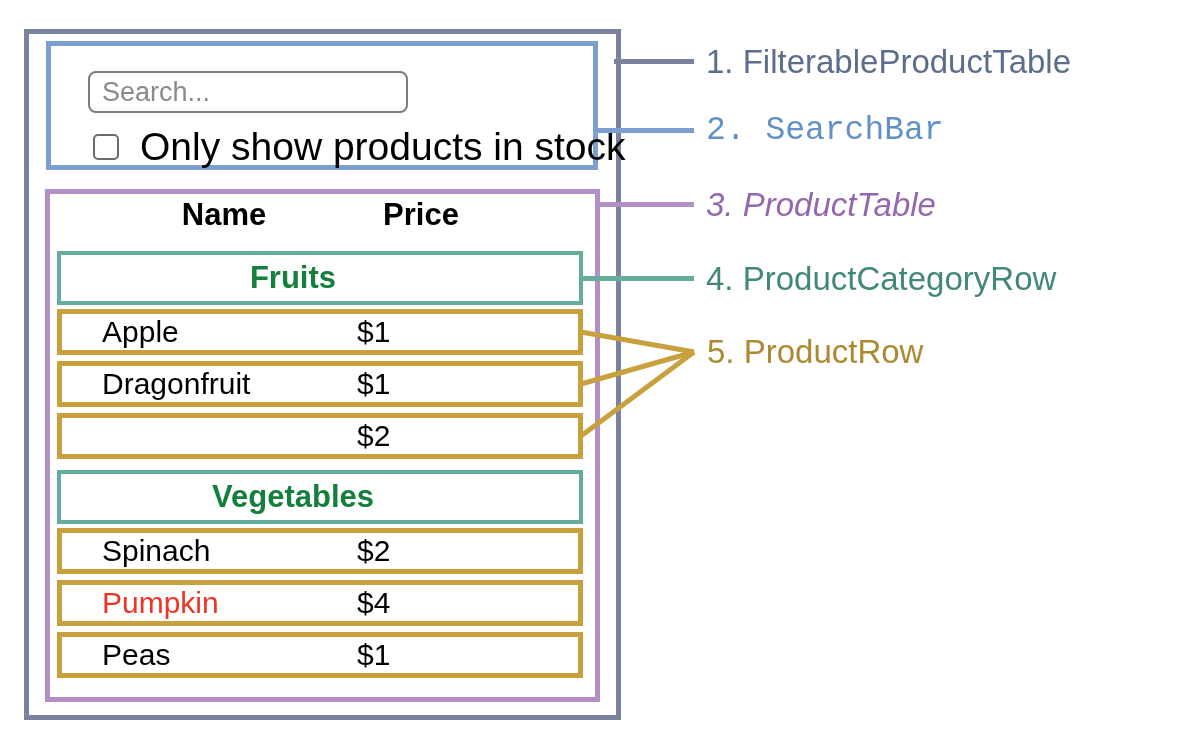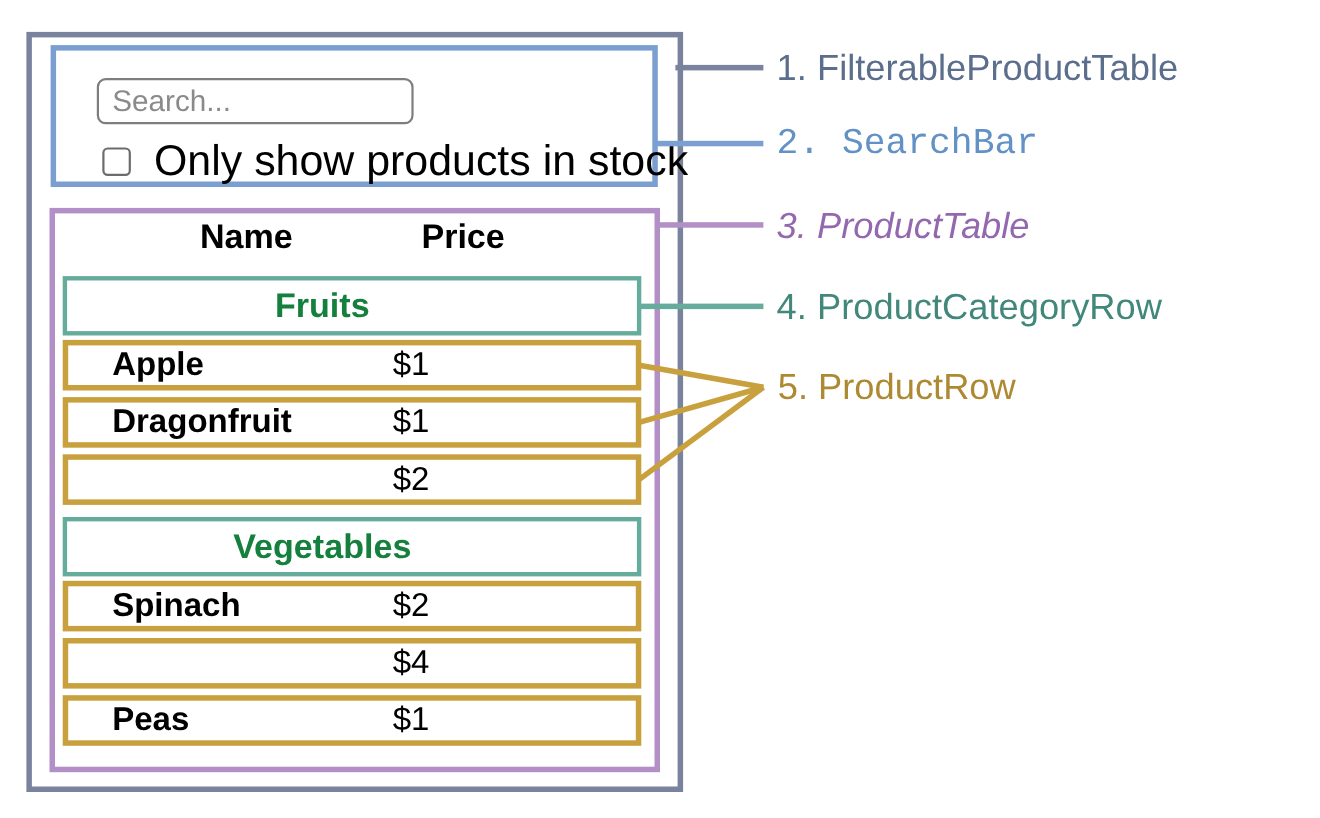--- a/index.html
+++ b/index.html
@@ -17,42 +17,42 @@
 
   
   .outer-box{position:absolute;left:24px;top:29px;width:597px;height:691px;
     border:5px solid var(--slate);background:#fff;}
   .searchbar-box{position:absolute;left:46px;top:41px;width:552px;height:129px;
     border:5px solid var(--blue);background:#fff;}
   .ptable-box{position:absolute;left:45px;top:189px;width:555px;height:513px;
     border:5px solid var(--purple);background:#fff;}
 
   
-  .search-input{position:absolute;left:88px;top:71px;width:288px;height:42px;
+  .search-input{position:absolute;left:88px;top:71px;width:320px;height:42px;
     border:2px solid #7E7E7E;border-radius:8px;padding:0 0 0 12px;
     font:27px "Liberation Sans",sans-serif;color:#333;background:#fff;outline:none;}
   .search-input::placeholder{color:#8A8A8A;opacity:1;}
   .stock-checkbox{position:absolute;left:93px;top:134px;width:26px;height:26px;
     appearance:none;-webkit-appearance:none;border:2px solid #6C6C6C;border-radius:5px;
     background:#fff;margin:0;}
   .stock-label{position:absolute;left:140px;top:132px;height:30px;line-height:30px;
     font-size:39px;color:#000;white-space:nowrap;}
 
   
   .hdr{position:absolute;top:197px;height:36px;line-height:36px;
     font-size:31px;font-weight:700;color:#000;transform:translateX(-50%);white-space:nowrap;}
   .hdr-name{left:224px;}
   .hdr-price{left:421px;}
 
   .trow{position:absolute;left:57px;width:526px;background:#fff;display:flex;align-items:center;}
   .cat-row{height:54px;border:4px solid var(--teal);justify-content:center;}
   .cat-row .cat-label{position:absolute;left:232px;transform:translateX(-50%);
     font-size:31px;font-weight:700;color:#15803d;white-space:nowrap;}
   .prod-row{height:46px;border:5px solid var(--gold);}
-  .prod-row .p-name{position:absolute;left:40px;font-size:30px;color:#000;white-space:nowrap;font-weight:bold;}
+  .prod-row .p-name{position:absolute;left:40px;font-size:30px;color:#000;white-space:nowrap;}
   .prod-row .p-price{position:absolute;left:295px;font-size:30px;color:#000;white-space:nowrap;}
   .out-of-stock{color:var(--out-of-stock) !important;}
 
   
   .conn{position:absolute;height:5px;z-index:5;}
   .conn-1{left:614px;top:59px;width:80px;background:var(--slate);}
   .conn-2{left:596px;top:128px;width:98px;background:var(--blue);}
   .conn-3{left:597px;top:202px;width:97px;background:var(--purple);}
   .conn-4{left:581px;top:276px;width:113px;background:var(--teal);}
   .gold-lines{position:absolute;left:0;top:0;width:1200px;height:744px;z-index:5;pointer-events:none;}
@@ -100,20 +100,21 @@
 
   <div class="trow cat-row" style="top:470px">
     <span class="cat-label">Vegetables</span>
   </div>
 
   <div class="trow prod-row" style="top:528px">
     <span class="p-name">Spinach</span>
     <span class="p-price">$2</span>
   </div>
   <div class="trow prod-row" style="top:580px">
+    <span class="p-name out-of-stock">Pumpkin</span>
     <span class="p-price">$4</span>
   </div>
   <div class="trow prod-row" style="top:632px">
     <span class="p-name">Peas</span>
     <span class="p-price">$1</span>
   </div>
 
   <div class="conn conn-1"></div>
   <div class="conn conn-2"></div>
   <div class="conn conn-3"></div>

